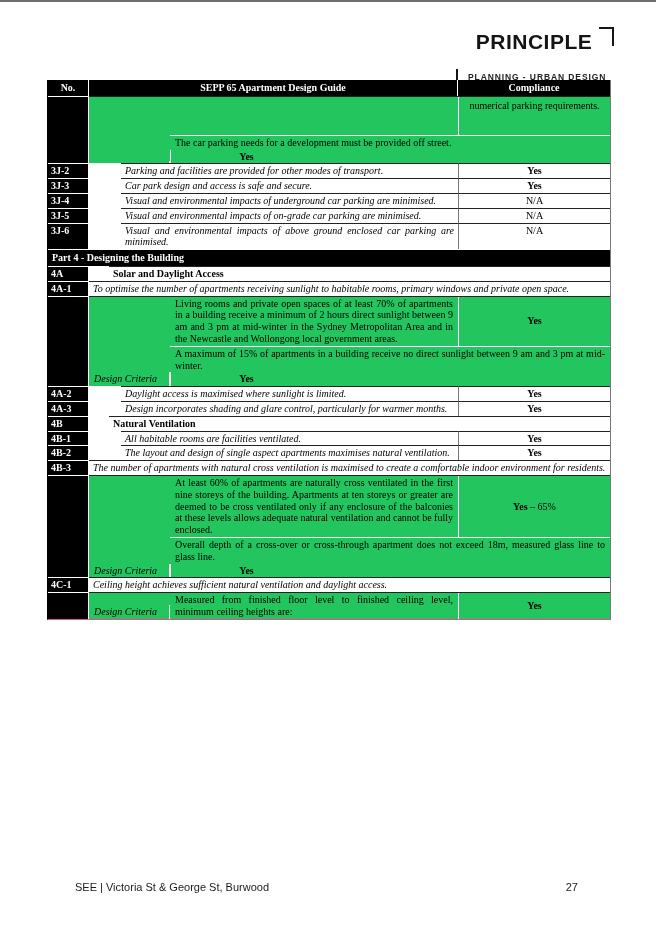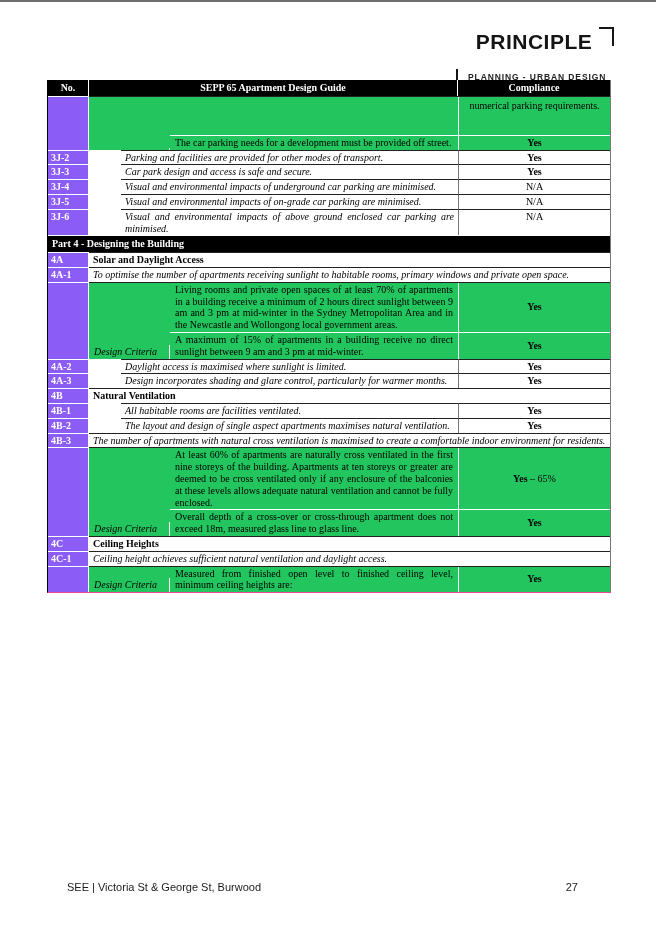--- a/index.html
+++ b/index.html
@@ -26,50 +26,50 @@
   .trow{display:flex;align-items:stretch;box-sizing:border-box;}
   .cell{box-sizing:border-box;padding:1px 4px;}
 
   
   .hdr-row .cell{background:#000;color:#fff;font-weight:bold;text-align:center;padding:2px 4px;}
   .hdr-no{width:41px;flex:none;border-right:1px solid #fff;}
   .hdr-guide{flex:1;border-right:1px solid #fff;}
   .hdr-comp{width:152px;flex:none;}
 
   
-  .no-cell{width:41px;flex:none;background:#8b5cf6;color:#fff;font-weight:bold;
+  .no-cell{width:41px;flex:none;background:#000000;color:#fff;font-weight:bold;
     border-top:1px solid #fff;border-right:1px solid #fff;padding:1px 3px;}
 
   
   .text-cell{flex:1;font-style:italic;text-align:justify;border-top:1px solid #222;background:#fff;margin-left:32px;}
   .comp-cell{width:152px;flex:none;display:flex;justify-content:center;align-items:flex-start;
     text-align:center;border-top:1px solid #222;border-left:1px solid #777;background:#fff;padding:1px 4px;box-sizing:border-box;}
   .span-cell{flex:1;border-top:1px solid #222;background:#fff;}
-  .section-title{font-weight:bold;}
+  .section-title{font-weight:bold;margin-left:20px;}
   .statement{font-style:italic;text-align:justify;}
 
   
   .part-row{background:#000;color:#fff;font-weight:bold;border-top:1px solid #fff;
     padding:2px 4px;box-sizing:border-box;}
 
   
   .crit{flex:1;display:flex;background:#22c55e;border-top:1px solid #222;align-items:flex-end;}
   .crit-label{width:81px;flex:none;font-style:italic;padding:1px 5px;box-sizing:border-box;
     border-right:1px solid #fff;}
   .crit-body{flex:1;display:flex;flex-direction:column;}
   .crit-sub{display:flex;flex:1;}
-  .crit-sub + .crit-sub{border-top:1px solid #fff;}
+  .crit-sub + .crit-sub{border-top:1px solid #fff;flex-direction:column;}
   .crit-text{flex:1;text-align:justify;padding:1px 5px;box-sizing:border-box;}
   .crit-comp{width:152px;flex:none;display:flex;justify-content:center;align-items:center;
     text-align:center;border-left:1px solid #fff;padding:1px 6px;box-sizing:border-box;}
   .crit-comp.top{align-items:flex-start;padding-top:3px;}
   .crit-sub.tall{min-height:38px;}
 
   
-  .footer{position:absolute;left:67px;right:78px;top:881px;display:flex;
+  .footer{position:absolute;left:75px;right:78px;top:881px;display:flex;
     justify-content:space-between;font-size:11px;color:#1c1c1c;}
 </style>
 </head>
 <body>
 
 <div class="page-top-edge"></div>
 
 <div class="logo">
   <div class="logo-inner">
     <span class="bracket-tr"></span>
@@ -222,34 +222,30 @@
             <div class="crit-sub">
               <div class="crit-text">Overall depth of a cross-over or cross-through apartment does not exceed 18m, measured glass line to glass line.</div>
               <div class="crit-comp">
                 <div><b>Yes</b></div>
               </div>
             </div>
           </div>
         </div>
       </div>
       <div class="trow">
-        <div class="cell no-cell">4C</div>
-        <div class="cell span-cell section-title">Ceiling Heights</div>
-      </div>
-      <div class="trow">
         <div class="cell no-cell">4C-1</div>
         <div class="cell span-cell statement">Ceiling height achieves sufficient natural ventilation and daylight access.</div>
       </div>
       <div class="trow">
         <div class="cell no-cell"></div>
         <div class="crit">
           <div class="crit-label">Design Criteria</div>
           <div class="crit-body">
             <div class="crit-sub">
-              <div class="crit-text">Measured from finished open level to finished ceiling level, minimum ceiling heights are:</div>
+              <div class="crit-text">Measured from finished floor level to finished ceiling level, minimum ceiling heights are:</div>
               <div class="crit-comp">
                 <div><b>Yes</b></div>
               </div>
             </div>
           </div>
         </div>
       </div>
     </div>
 </div>
 

